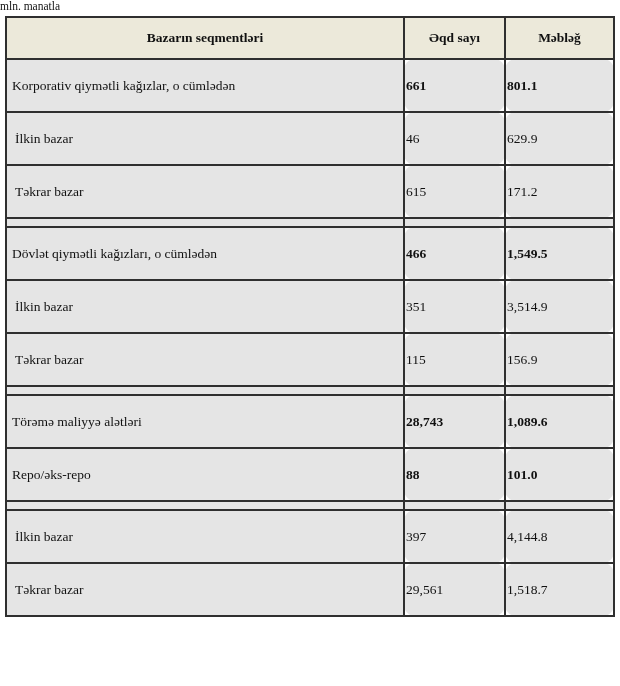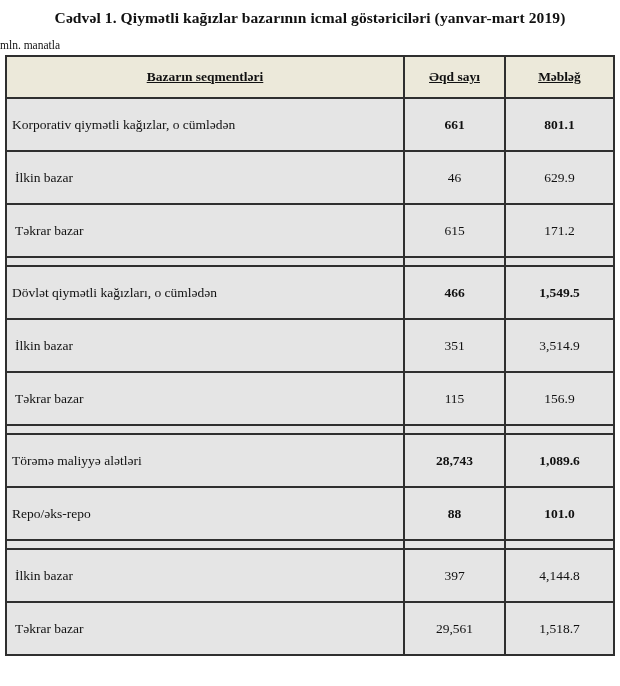--- a/index.html
+++ b/index.html
@@ -40,43 +40,41 @@
     border: 2px solid #2f2f2f;
     font-size: 13.5px;
     vertical-align: middle;
   }
   .data-table th {
     background: #ECE9DA;
     height: 40px;
     font-weight: bold;
     text-align: center;
     padding: 0 12px;
-    text-decoration: underline;
   }
   .data-table td {
     height: 49px;
     background: #e5e5e5;
   }
   td.label {
     text-align: left;
     padding-left: 5px;
     padding-right: 4px;
   }
   tr.sub td.label { padding-left: 8px; }
-  td.num { text-align: center; }
+  td.num { text-align: left; border-radius: 11px; }
   tr.section td.num { font-weight: bold; }
   tr.total td { font-weight: bold; }
   tr.spacer td { height: 7px; padding: 0; }
 </style>
 </head>
 <body>
 
 <div class="page">
 
-  <div class="title">Cədvəl 1. Qiymətli kağızlar bazarının icmal göstəriciləri (yanvar-mart 2019)</div>
 
   <div class="unit-note">mln. manatla</div>
 
   <table class="data-table">
     <colgroup>
       <col class="c-label">
       <col class="c-deals">
       <col class="c-amount">
     </colgroup>
     <thead>

